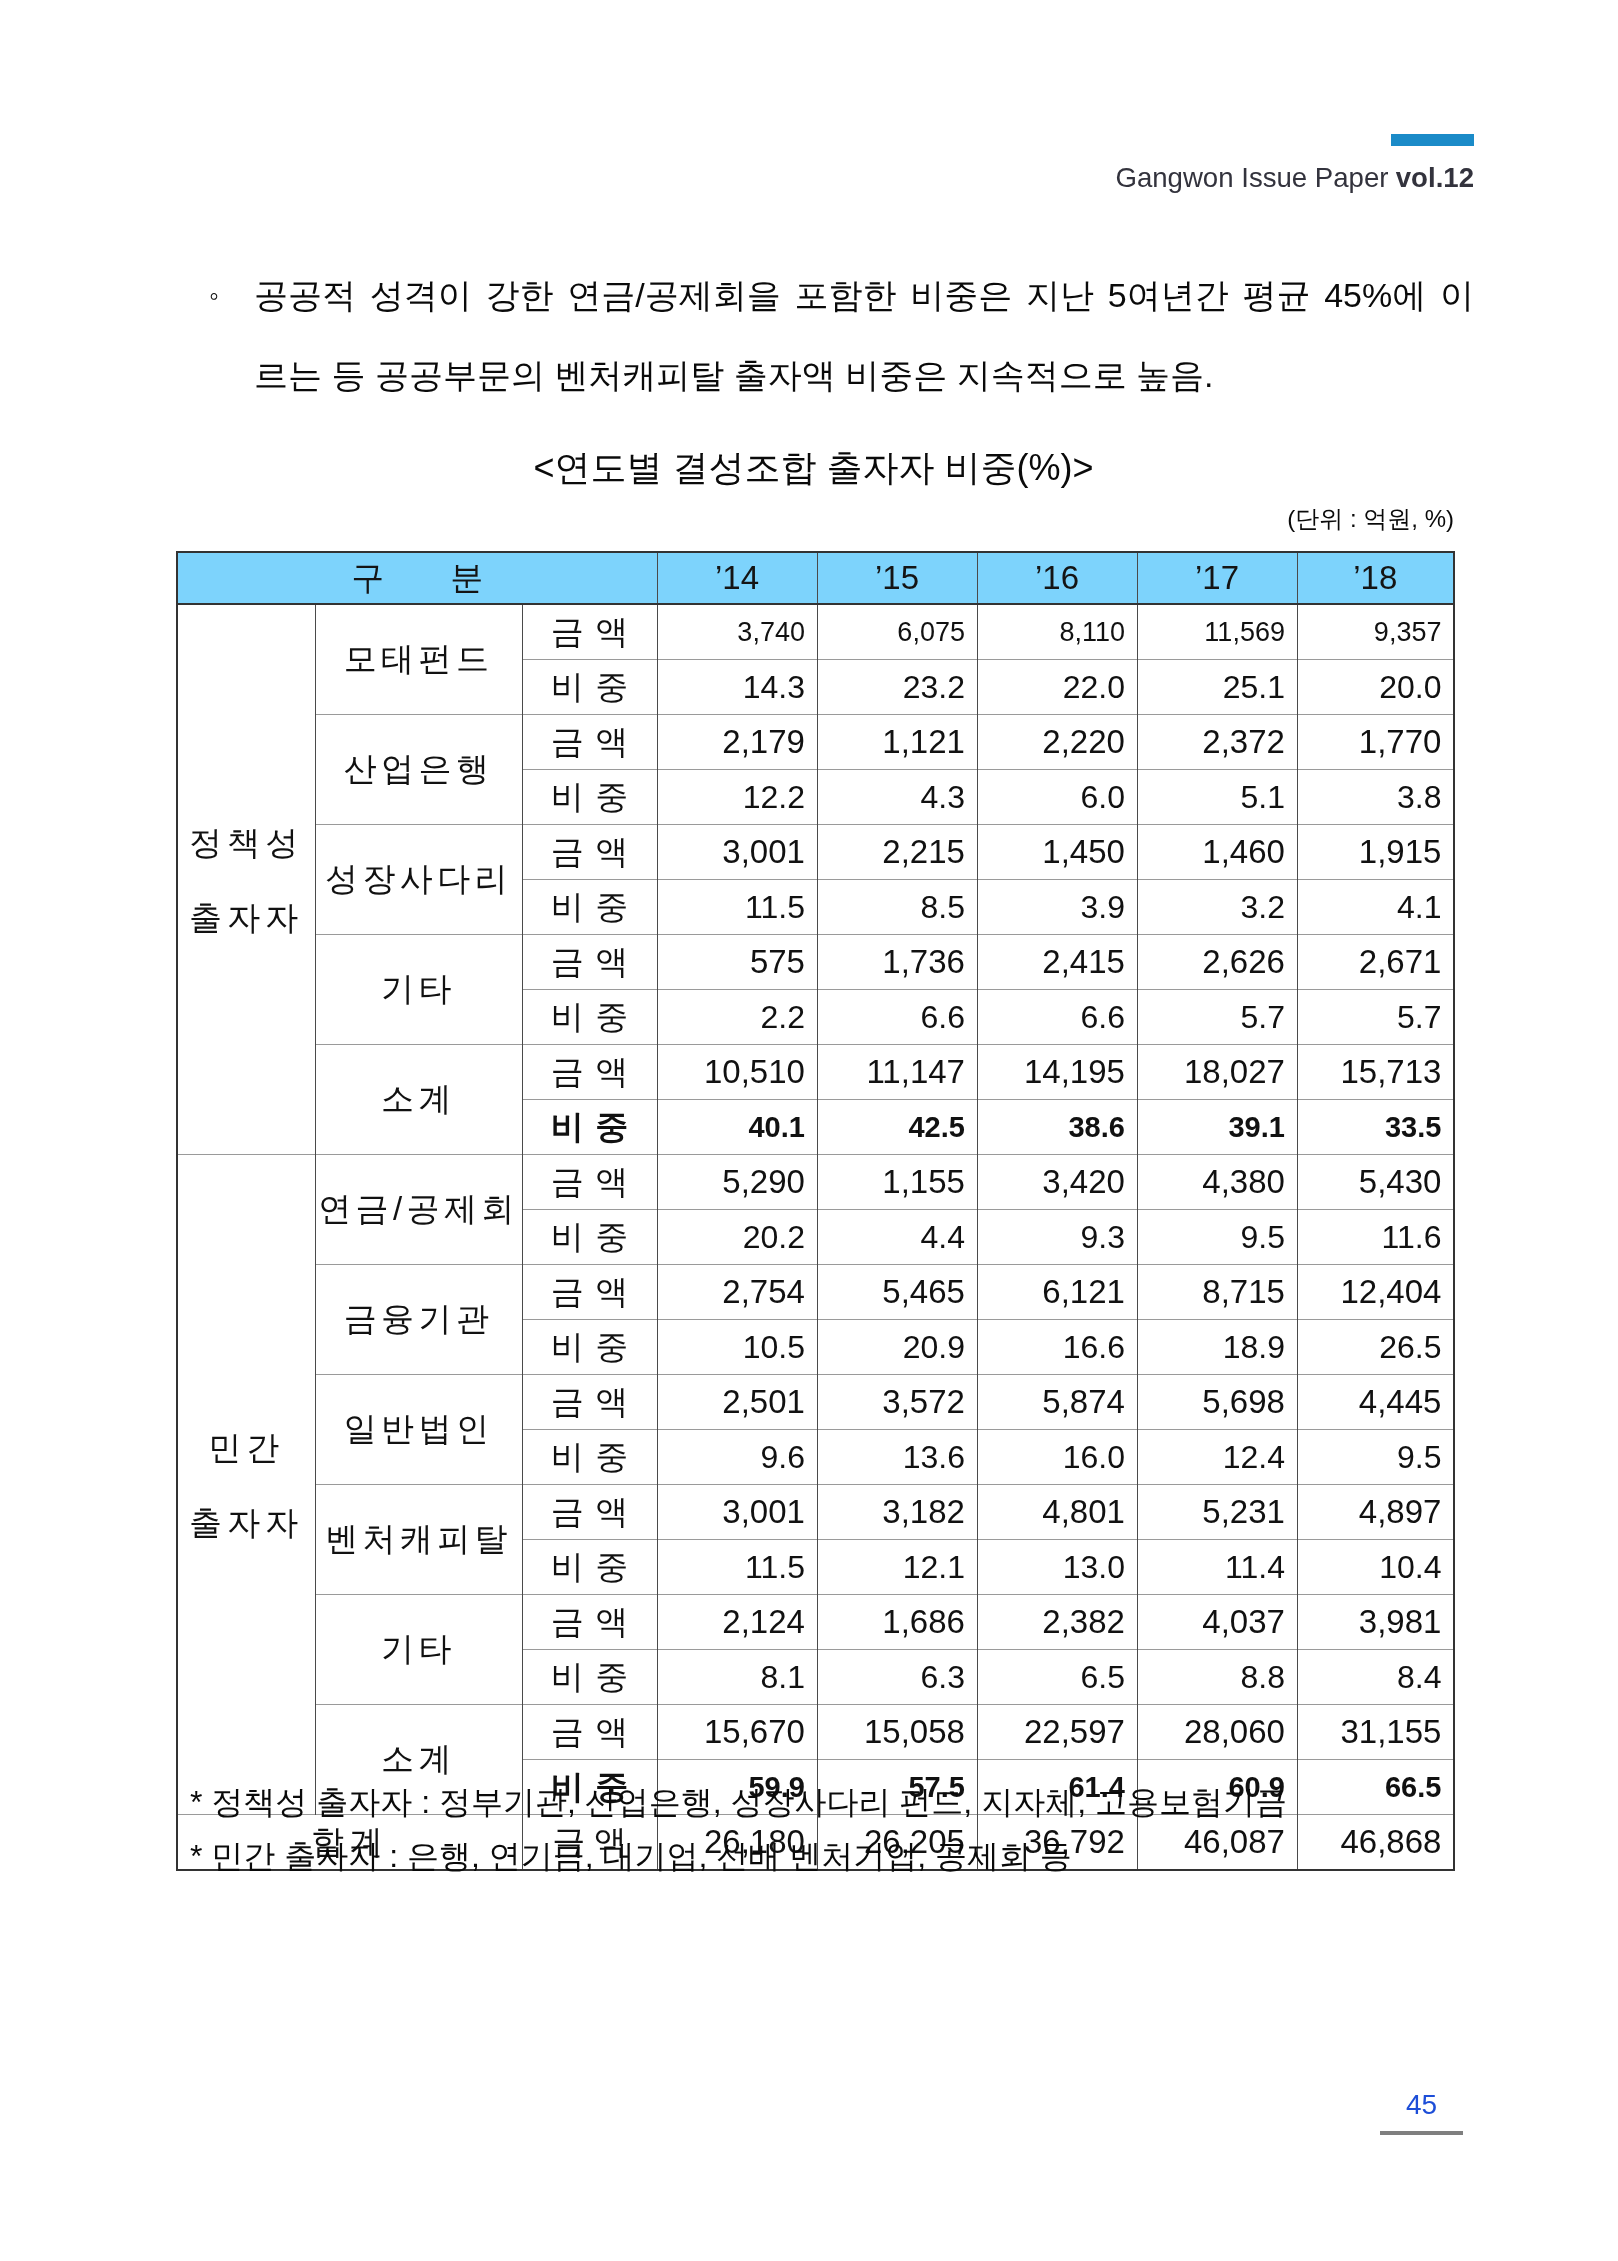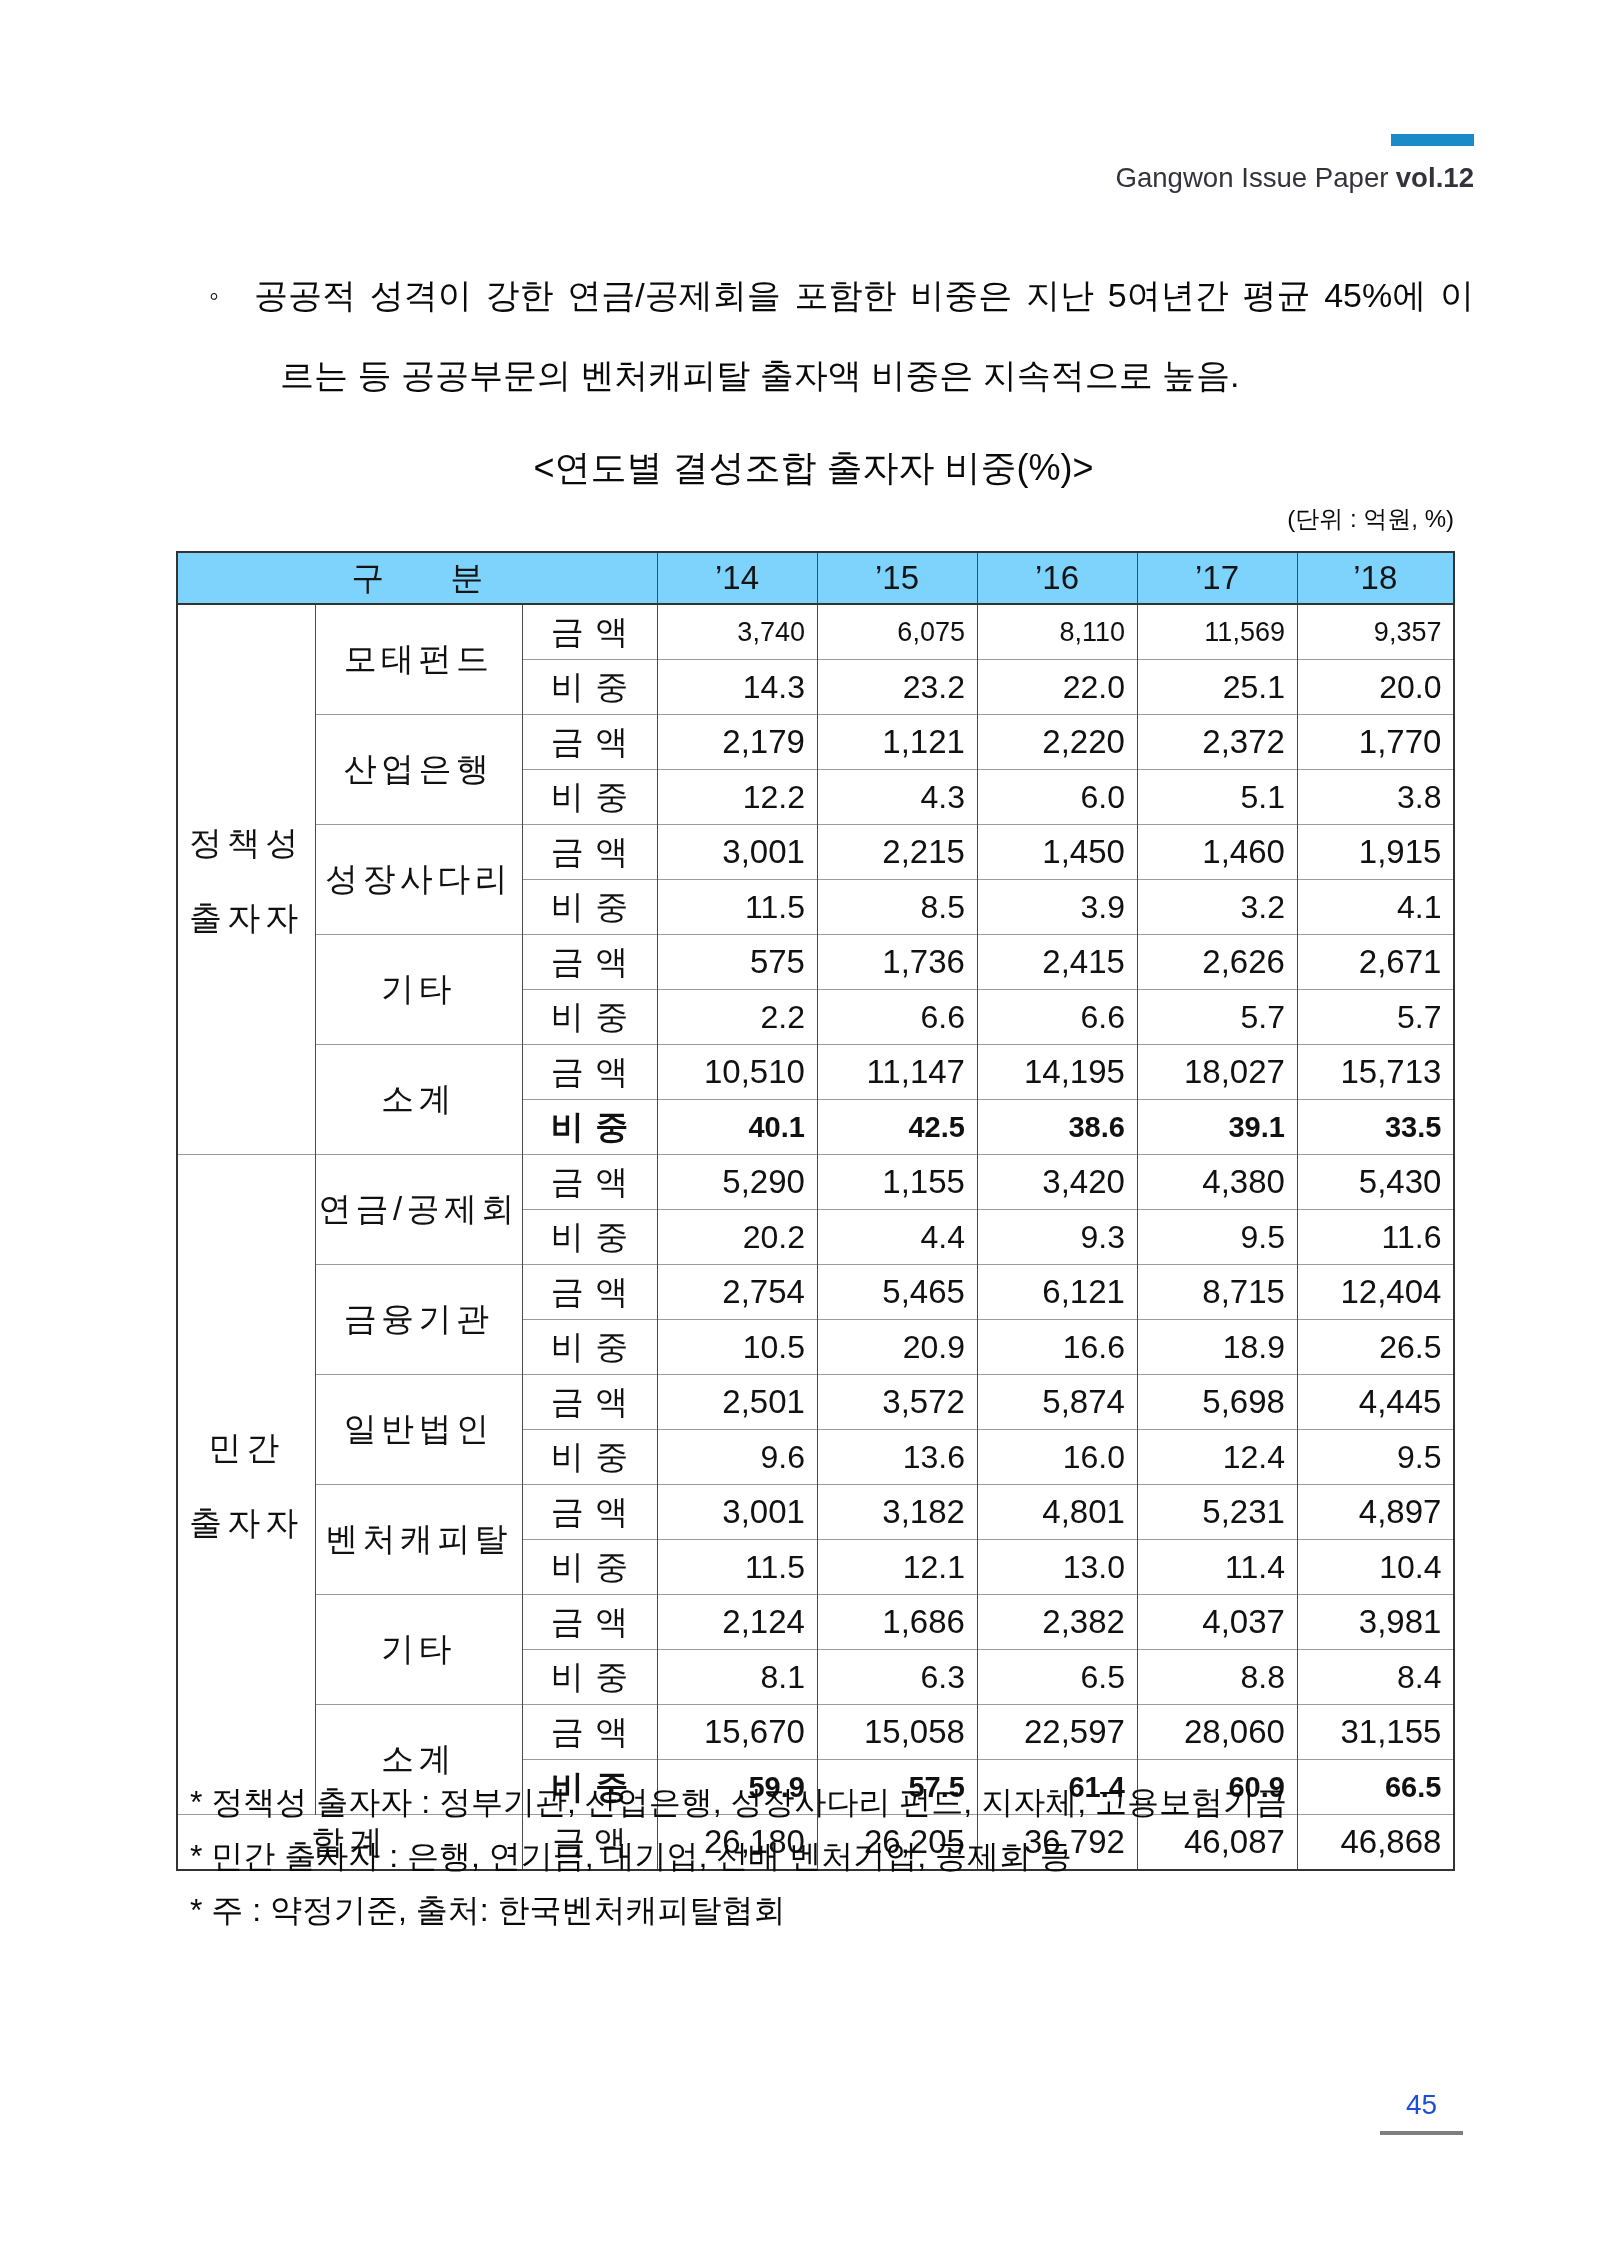--- a/index.html
+++ b/index.html
@@ -10,21 +10,21 @@
   }
   
   .accent-bar{position:absolute;left:1391px;top:134px;width:83px;height:12.3px;background:#1b8bc8;}
   .brand-line{position:absolute;top:162px;right:145px;font-size:27.6px;color:#33333d;white-space:nowrap;}
   .brand-line .vol{font-weight:bold;margin-left:7.3px;}
   
   .bullet{position:absolute;left:209px;top:273px;width:1265px;font-size:34px;color:#0a0a0a;}
   .bullet .row1{display:flex;}
   .bullet .marker{width:45px;font-size:27.6px;line-height:45px;flex:none;}
   .bullet .t1{flex:1;text-align:justify;text-align-last:justify;line-height:45px;}
-  .bullet .t2{margin-left:71px;margin-top:35px;line-height:45px;}
+  .bullet .t2{margin-left:45px;margin-top:35px;line-height:45px;}
   
   .tbl-title{position:absolute;left:176px;top:444px;width:1275px;text-align:center;font-size:36px;color:#0a0a0a;}
   .unit-note{position:absolute;top:503px;right:165px;font-size:24px;color:#0a0a0a;}
   
   table.vc{position:absolute;left:176px;top:551px;width:1275px;border-collapse:collapse;table-layout:fixed;
     border:2.2px solid #333;}
   table.vc th,table.vc td{border-left:1.5px solid #4a4a4a;border-right:1.5px solid #4a4a4a;
     vertical-align:middle;overflow:hidden;}
   table.vc thead th{background:#7dd3fc;height:48px;font-weight:normal;font-size:33px;
     border-bottom:2.9px solid #333;text-align:center;color:#141414;}
@@ -293,18 +293,17 @@
         <td class="num">36,792</td>
         <td class="num">46,087</td>
         <td class="num">46,868</td>
       </tr>
     </tbody>
 </table>
 
 <div class="footnotes">
   <div class="fn">* 정책성 출자자 : 정부기관, 산업은행, 성장사다리 펀드, 지자체, 고용보험기금</div>
   <div class="fn">* 민간 출자자 : 은행, 연기금, 대기업, 선배 벤처기업, 공제회 등</div>
-  <div class="fn">* 주 : 약정기준, 출처: 한국벤처캐피탈협회</div>
 </div>
 
 <div class="page-num">45</div>
 <div class="page-underline"></div>
 
 
 </body></html>

